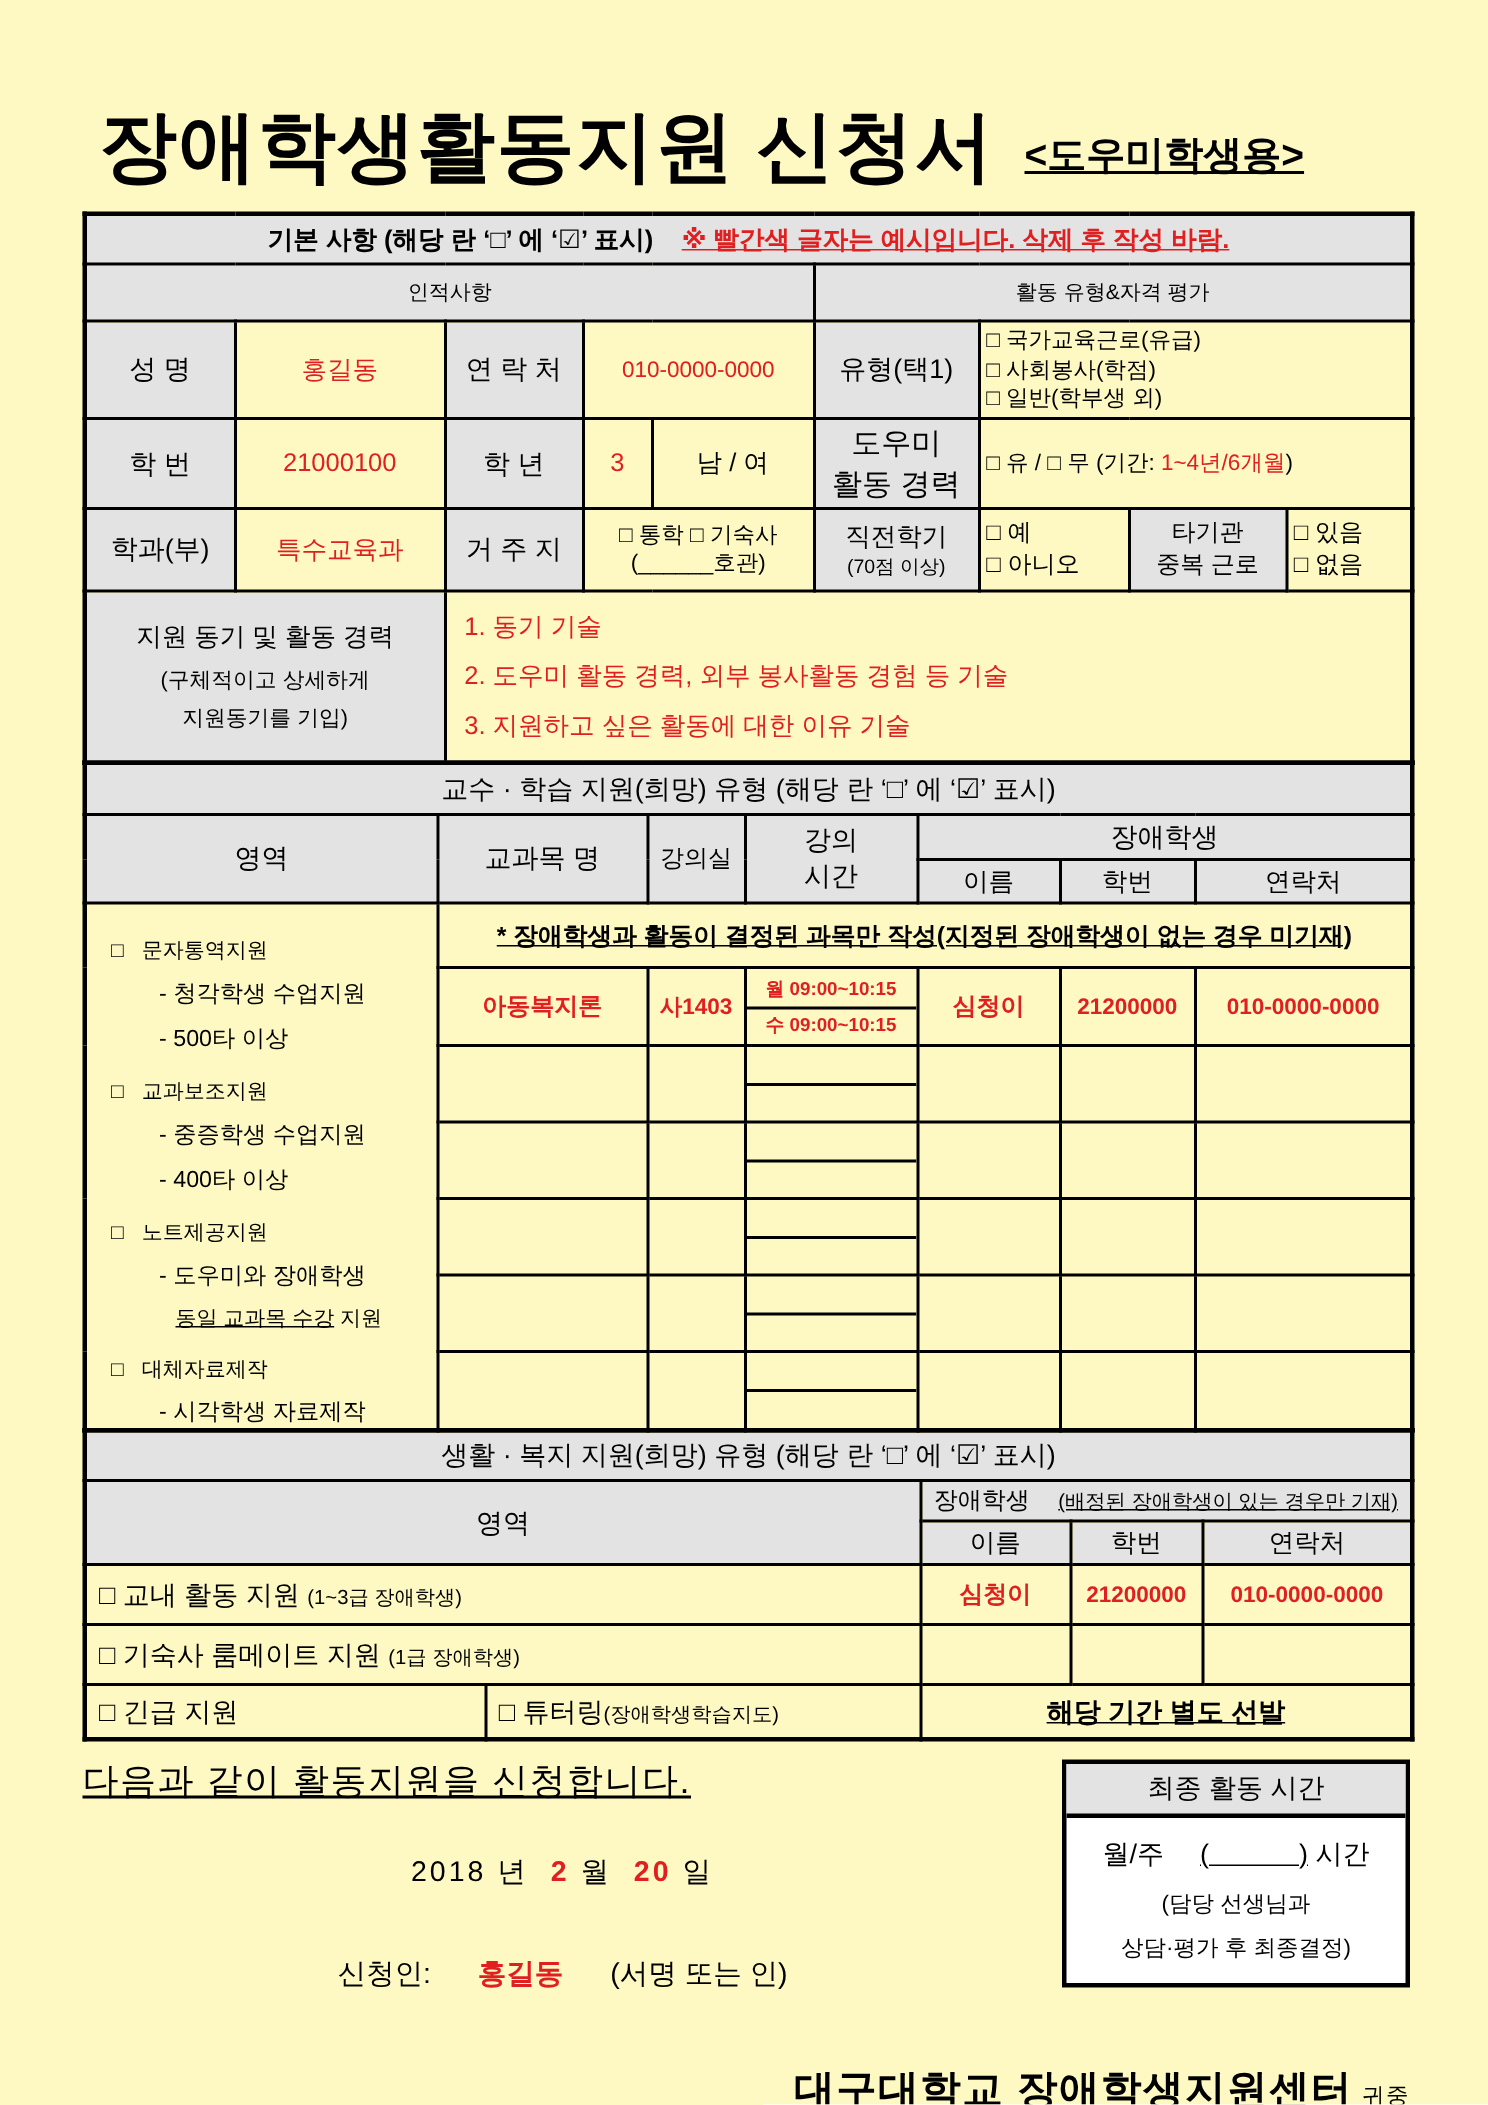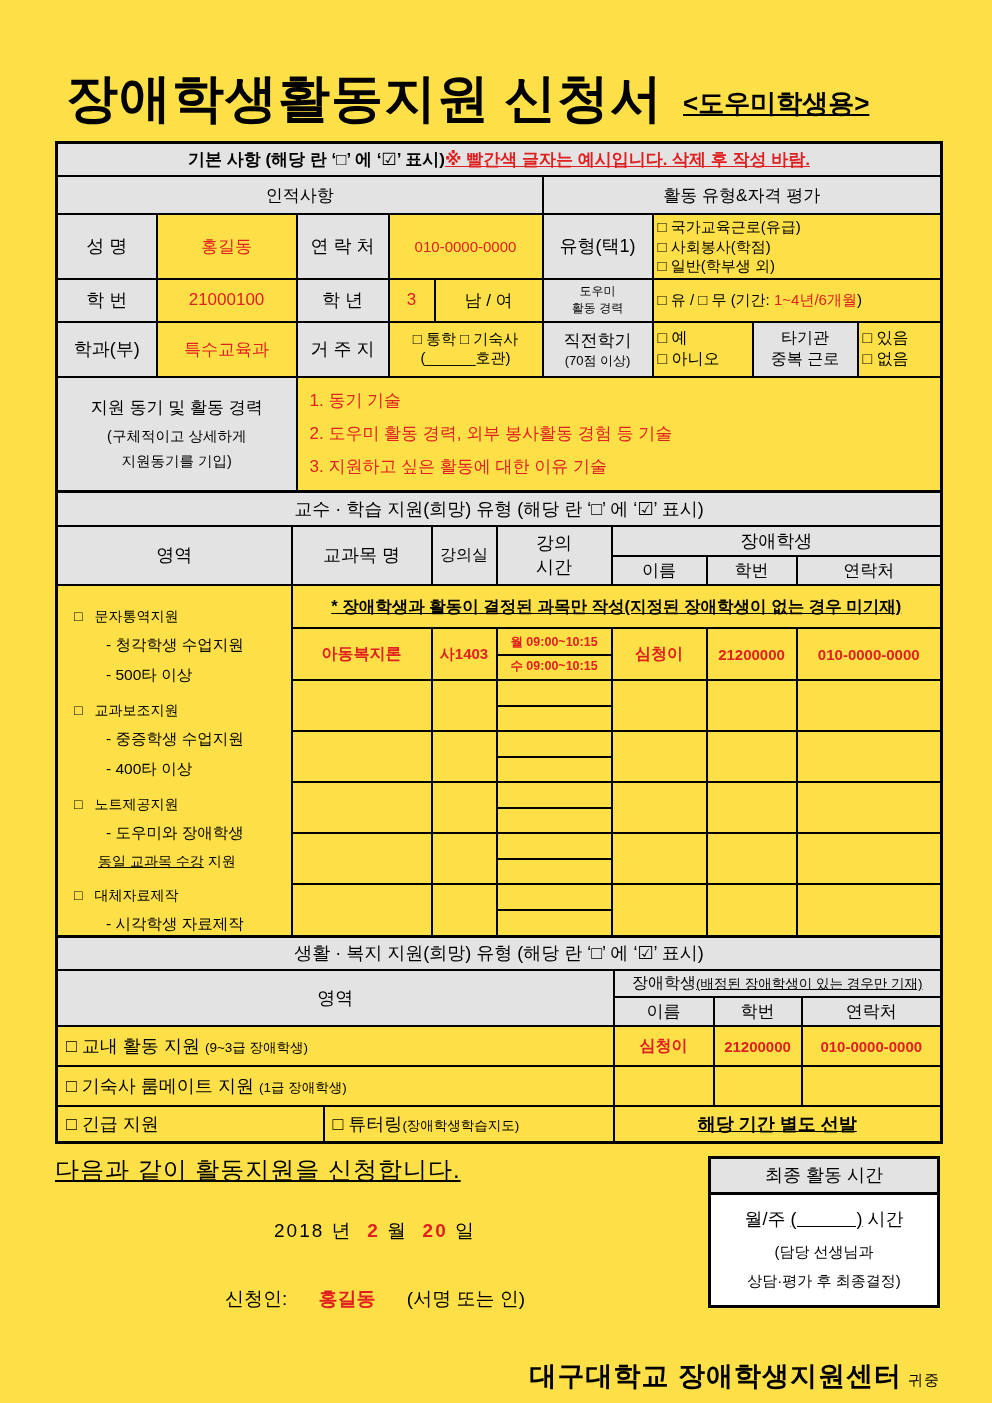--- a/index.html
+++ b/index.html
@@ -1,41 +1,41 @@
 <!DOCTYPE html>
 <html><head>
 <meta charset="utf-8">
 <style>
   html,body { margin:0; padding:0; background:#fff; }
   .doc {
-    position:relative; width:992px; height:1403px; background:#fde047;
+    position:relative; width:992px; height:1403px; background:#fef9c3;
     font-family:"Liberation Sans","DejaVu Sans",sans-serif; color:#000;
     overflow:hidden;
   }
-  .u { text-decoration:underline; }
+  .u { text-decoration:underline;margin-left:19px; }
   .red { color:#e02020; }
   .g { background:#e3e3e3; }
   .c { text-align:center; }
   .b { font-weight:bold; }
   .pre { white-space:pre-line; }
 
   
   .title-line { display:flex; align-items:flex-end; gap:20px; padding:72px 0 14px 66px; }
   .main-title {
     margin:0; font-family:"Liberation Serif","DejaVu Serif",serif;
     font-size:52px; font-weight:bold; letter-spacing:1px; line-height:1.05;
   }
   .subtitle { font-size:26px; font-weight:bold; text-decoration:underline; padding-bottom:6px; white-space:nowrap; }
 
   
   table { border-collapse:collapse; table-layout:fixed; width:885px; margin-left:55px; }
   table + table { margin-top:-3px;padding-left:26px; }
   table { border:3px solid #000; }
   td { border:2px solid #000; padding:2px 4px; font-size:17px; vertical-align:middle; overflow:hidden; }
-  .sec-hdr td { height:32px; font-size:17px; }
+  .sec-hdr td { height:32px; font-size:14px; }
   .lbl { font-size:18px; }
 
   .hdr-note { font-weight:bold; }
   .type-opt { font-size:15px; line-height:1.3; text-align:left; }
 
   
   .course-note { font-weight:bold; text-decoration:underline; text-align:center; font-size:16.5px; height:36px; }
   .crow { height:47px; }
   .crow td { text-align:center; }
   .tcell { padding:0; }
@@ -109,21 +109,21 @@
         <div class="type-opt">□ 사회봉사(학점)</div>
         <div class="type-opt">□ 일반(학부생 외)</div>
       </td>
     </tr>
     <tr style="height:43px">
       <td class="g c lbl">학      번</td>
       <td class="c red">21000100</td>
       <td class="g c lbl">학      년</td>
       <td class="c red">3</td>
       <td class="c">남 / 여</td>
-      <td class="g c pre" style="font-size:12px">도우미
+      <td class="g c pre" style="font-size:20px">도우미
 활동 경력</td>
       <td colspan="3" style="font-size:15px">
         <span>□ 유 / □ 무 (기간: </span><span class="red">1~4년/6개월</span><span>)</span>
       </td>
     </tr>
     <tr style="height:55px">
       <td class="g c lbl">학과(부)</td>
       <td class="c red">특수교육과</td>
       <td class="g c lbl">거 주 지</td>
       <td colspan="2" class="c pre" style="font-size:15px">□ 통학 □ 기숙사
@@ -284,21 +284,21 @@
         <span style="font-size:16px">장애학생</span><span class="u small-note">(배정된 장애학생이 있는 경우만 기재)</span>
       </td>
     </tr>
     <tr style="height:27px">
       <td class="g c">이름</td>
       <td class="g c">학번</td>
       <td class="g c">연락처</td>
     </tr>
     <tr style="height:40px">
       <td colspan="2" class="wlabel">
-        <span>□ 교내 활동 지원</span> <span class="small-note">(9~3급 장애학생)</span>
+        <span>□ 교내 활동 지원</span> <span class="small-note">(1~3급 장애학생)</span>
       </td>
       <td class="c red b" style="font-size:16px">심청이</td>
       <td class="c red b" style="font-size:15px">21200000</td>
       <td class="c red b" style="font-size:15px">010-0000-0000</td>
     </tr>
     <tr style="height:40px">
       <td colspan="2" class="wlabel">
         <span>□ 기숙사 룸메이트 지원</span> <span class="small-note">(1급 장애학생)</span>
       </td>
       <td></td>

